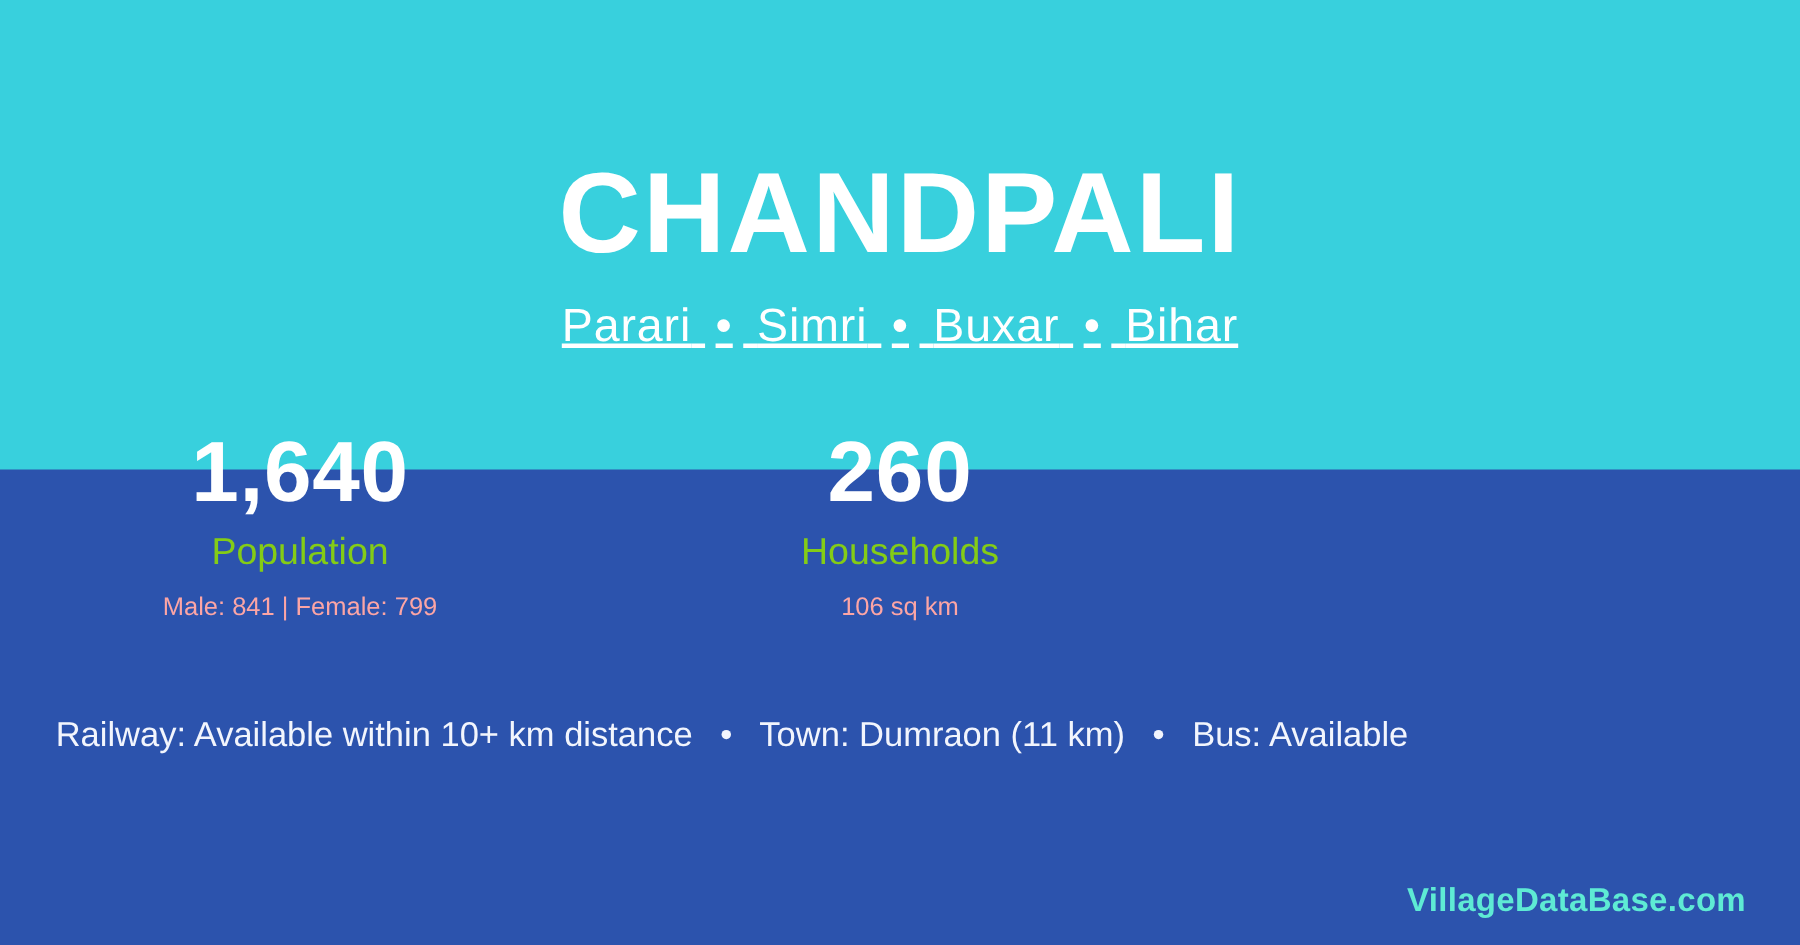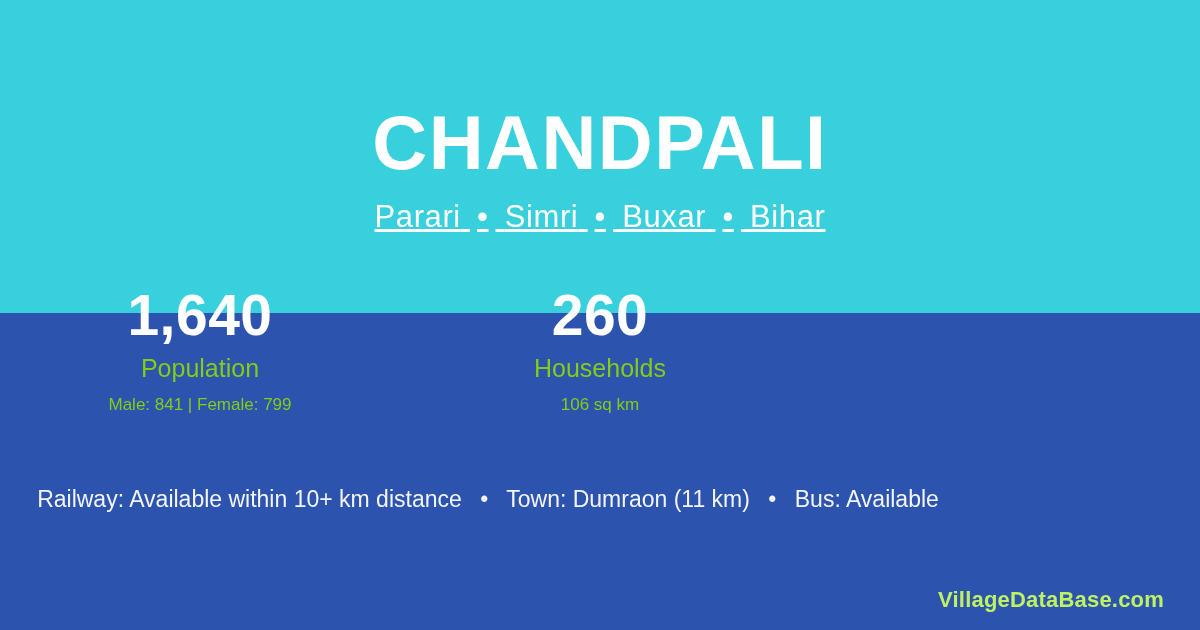--- a/index.html
+++ b/index.html
@@ -93,28 +93,28 @@
     font-size: 25px;
     font-weight: 400;
     line-height: 1.0;
     color: #84cc16;
   }
   .stat-sub {
     margin-top: 15px;
     font-size: 17px;
     font-weight: 400;
     line-height: 1.0;
-    color: #84cc16;
+    color: #fca5a5;
   }
 
   
   #amenities-line {
     position: absolute;
     left: 0;
-    top: 488px;
+    top: 478px;
     width: 976px;
     text-align: center;
     font-size: 23px;
     font-weight: 400;
     line-height: 1.0;
     color: #f2f5fd;
     white-space: nowrap;
   }
   .amen-sep {
     padding: 0 12px;
@@ -123,21 +123,21 @@
 
   
   #footer-watermark {
     position: absolute;
     right: 36px;
     top: 589px;
     font-size: 22px;
     font-weight: 700;
     line-height: 1.0;
     letter-spacing: 0.2px;
-    color: #bef264;
+    color: #5eead4;
   }
 </style>
 </head>
 <body>
 
 <div id="card">
 
   <div id="top-band"></div>
 
   <div id="title-block">

